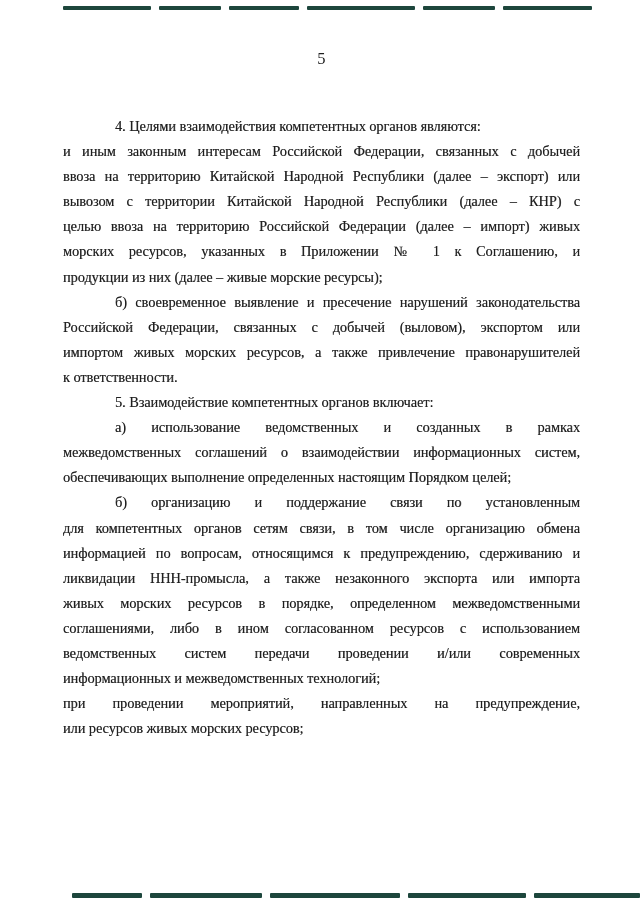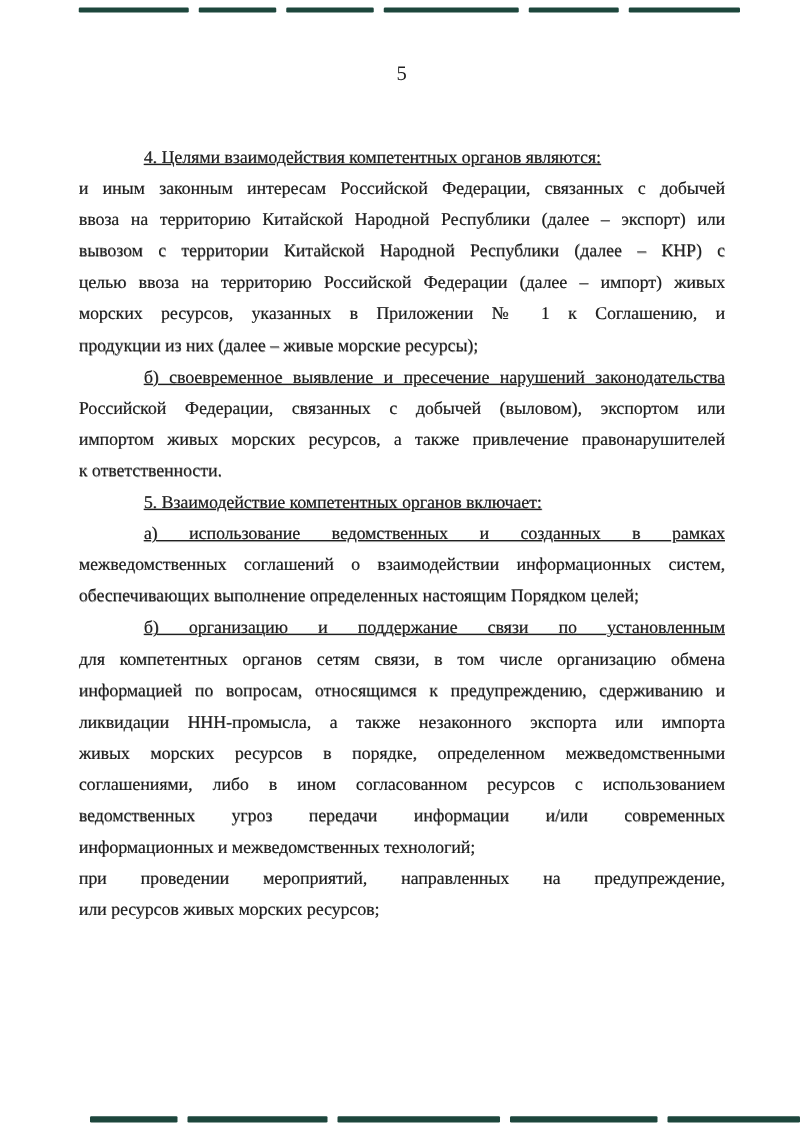--- a/index.html
+++ b/index.html
@@ -46,21 +46,21 @@
   }
   .line {
     height: 25.1px;
     line-height: 25.1px;
     overflow: hidden;
     text-align: justify;
     text-align-last: justify;
     white-space: normal;
     text-shadow: 0.3px 0.2px 0.4px rgba(25,25,25,0.55);
   }
-  .line.first { text-indent: 52px; text-decoration: underline; }
+  .line.first { text-indent: 52px; }
   .line.plast { text-align-last: left; }
 </style>
 </head>
 <body>
 
 <div class="page">
 
   <div class="artifacts top">
     <span class="dash" style="left: 63px; width: 88px; background: rgb(29, 70, 60);"></span>
     <span class="dash" style="left: 159px; width: 62px; background: rgb(29, 70, 60);"></span>
@@ -87,21 +87,21 @@
       <div class="line first plast">5. Взаимодействие компетентных органов включает:</div>
       <div class="line first">а) использование ведомственных и созданных в рамках</div>
       <div class="line">межведомственных соглашений о взаимодействии информационных систем,</div>
       <div class="line plast">обеспечивающих выполнение определенных настоящим Порядком целей;</div>
       <div class="line first">б) организацию и поддержание связи по установленным</div>
       <div class="line">для компетентных органов сетям связи, в том числе организацию обмена</div>
       <div class="line">информацией по вопросам, относящимся к предупреждению, сдерживанию и</div>
       <div class="line">ликвидации ННН-промысла, а также незаконного экспорта или импорта</div>
       <div class="line">живых морских ресурсов в порядке, определенном межведомственными</div>
       <div class="line">соглашениями, либо в ином согласованном ресурсов с использованием</div>
-      <div class="line">ведомственных угроз передачи информации и/или современных</div>
+      <div class="line">ведомственных систем передачи проведении и/или современных</div>
       <div class="line plast">информационных и межведомственных технологий;</div>
       <div class="line">при проведении мероприятий, направленных на предупреждение,</div>
       <div class="line plast">или ресурсов живых морских ресурсов;</div>
     </div>
 
   <div class="artifacts bottom">
     <span class="dash" style="left: 72px; width: 70px; background: rgb(29, 70, 60);"></span>
     <span class="dash" style="left: 150px; width: 112px; background: rgb(29, 70, 60);"></span>
     <span class="dash" style="left: 270px; width: 130px; background: rgb(29, 70, 60);"></span>
     <span class="dash" style="left: 408px; width: 118px; background: rgb(29, 70, 60);"></span>

